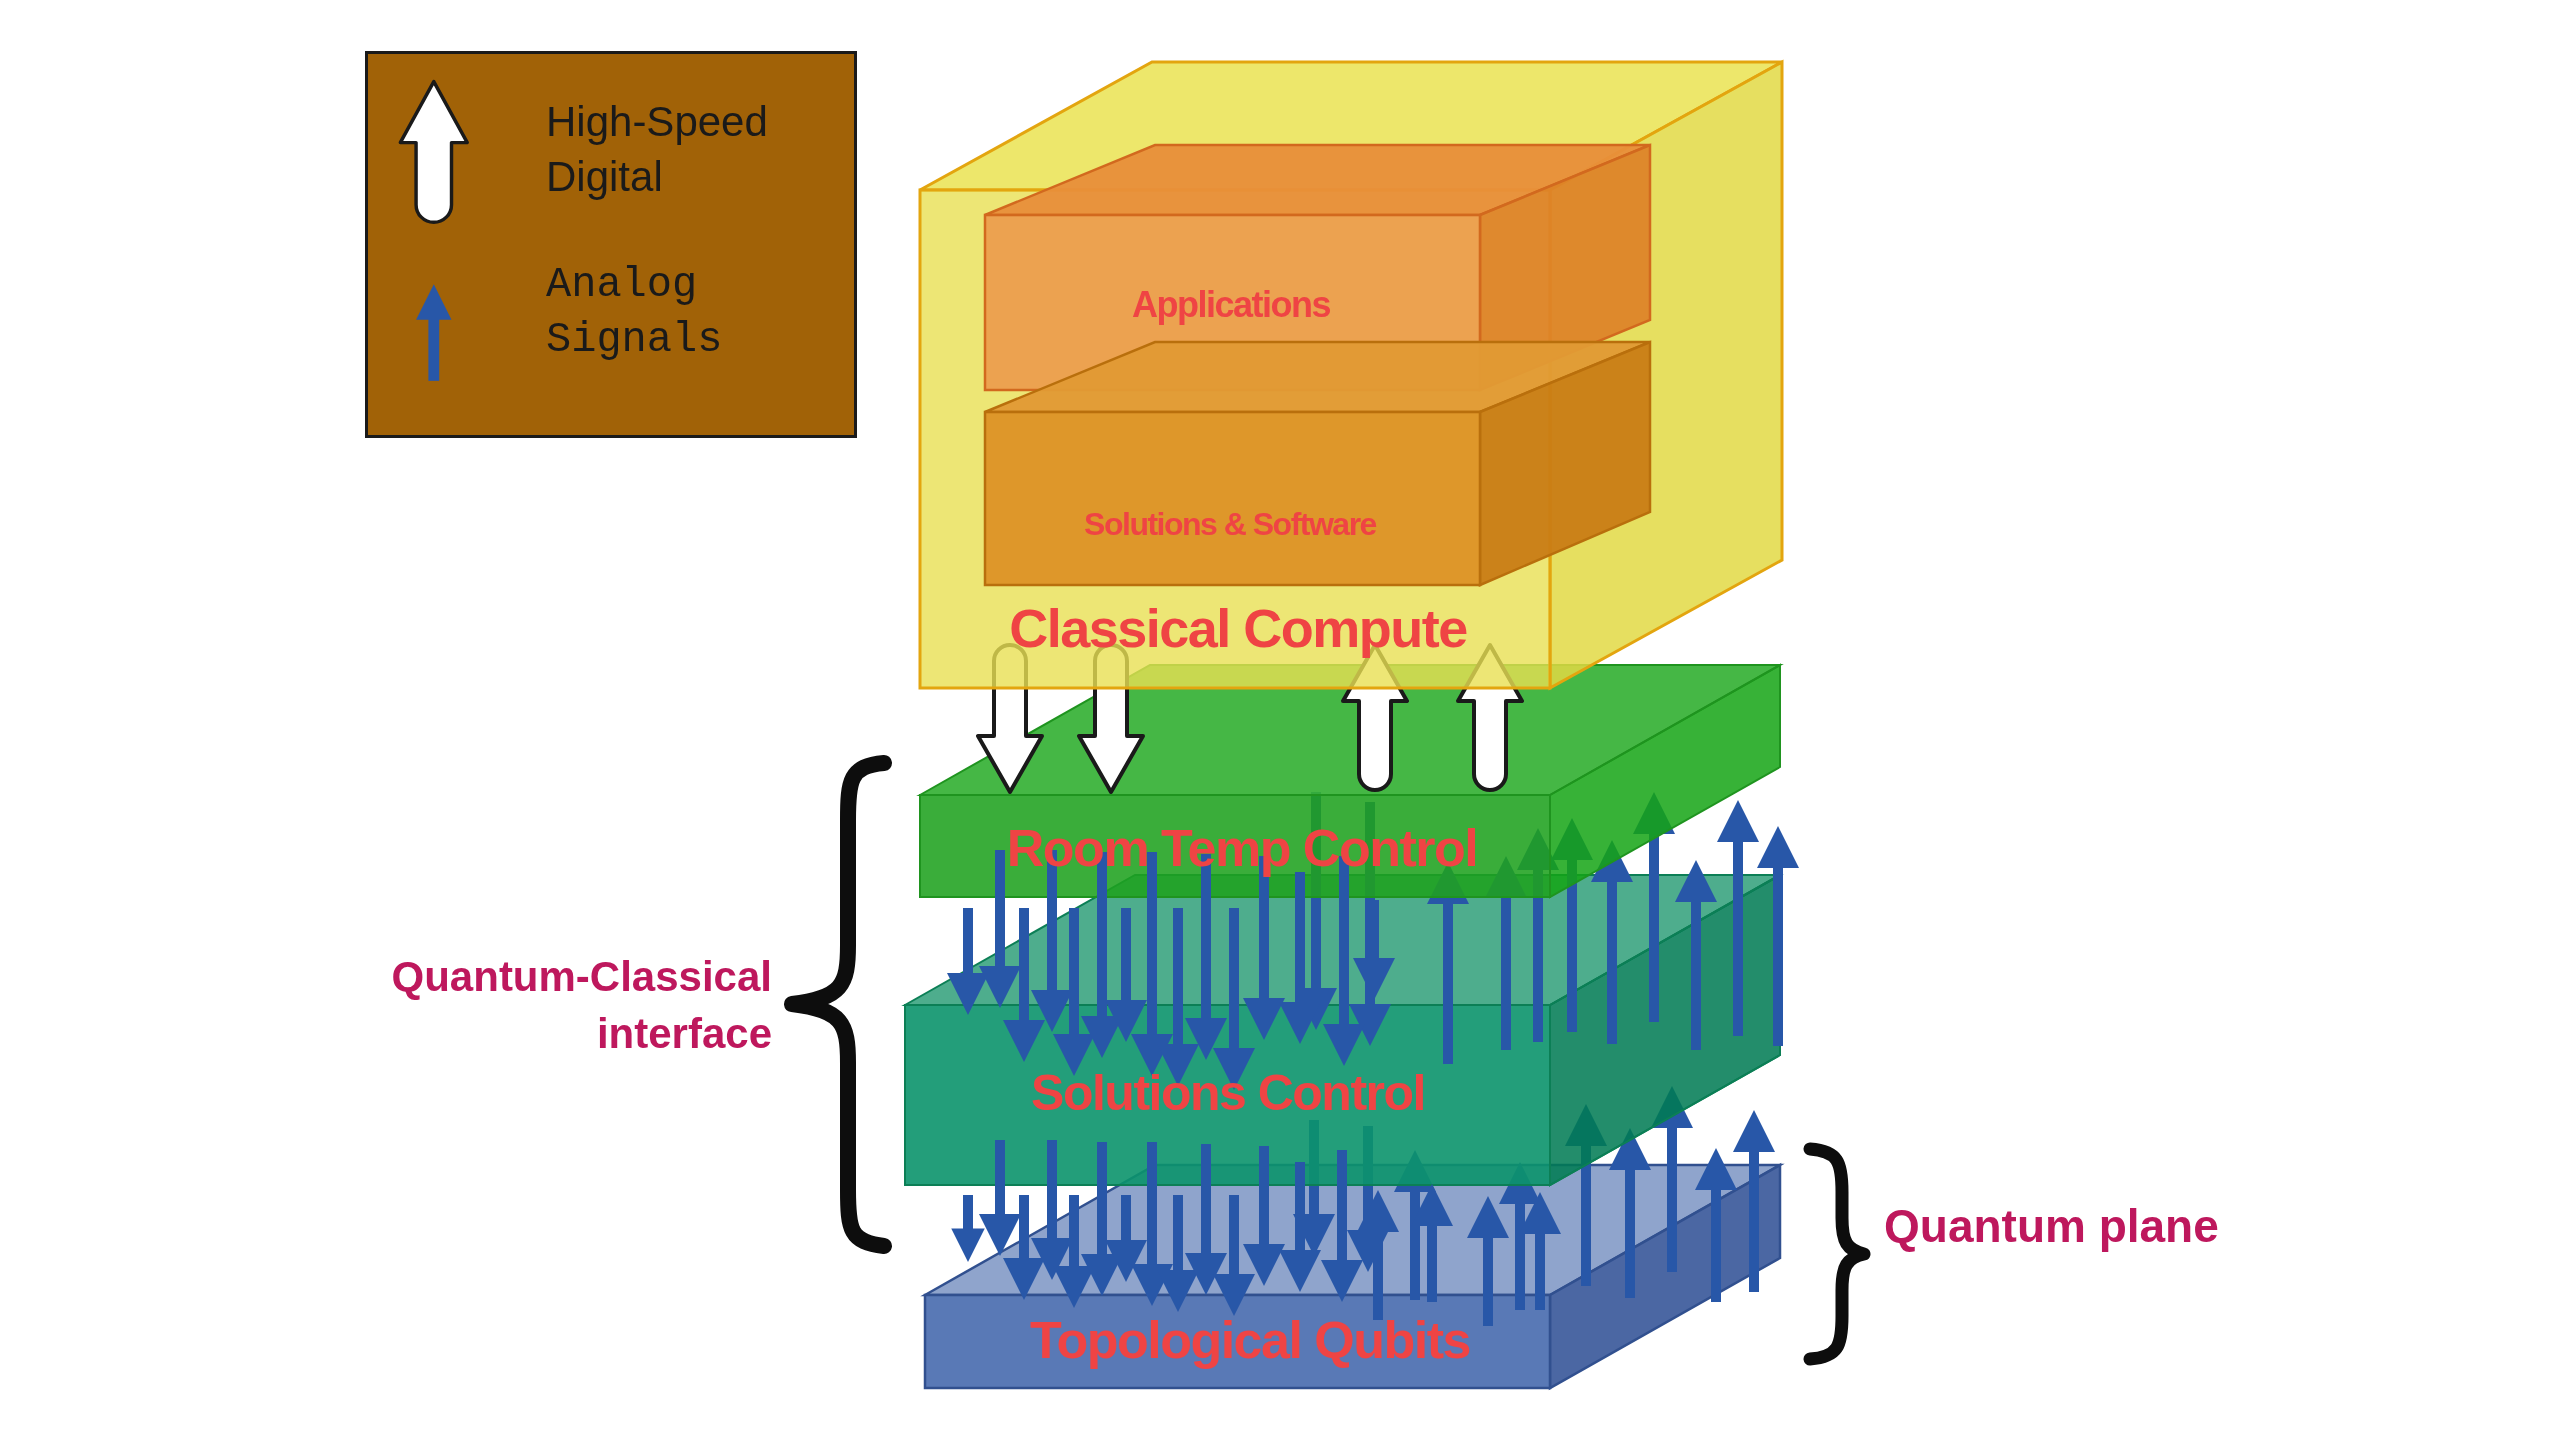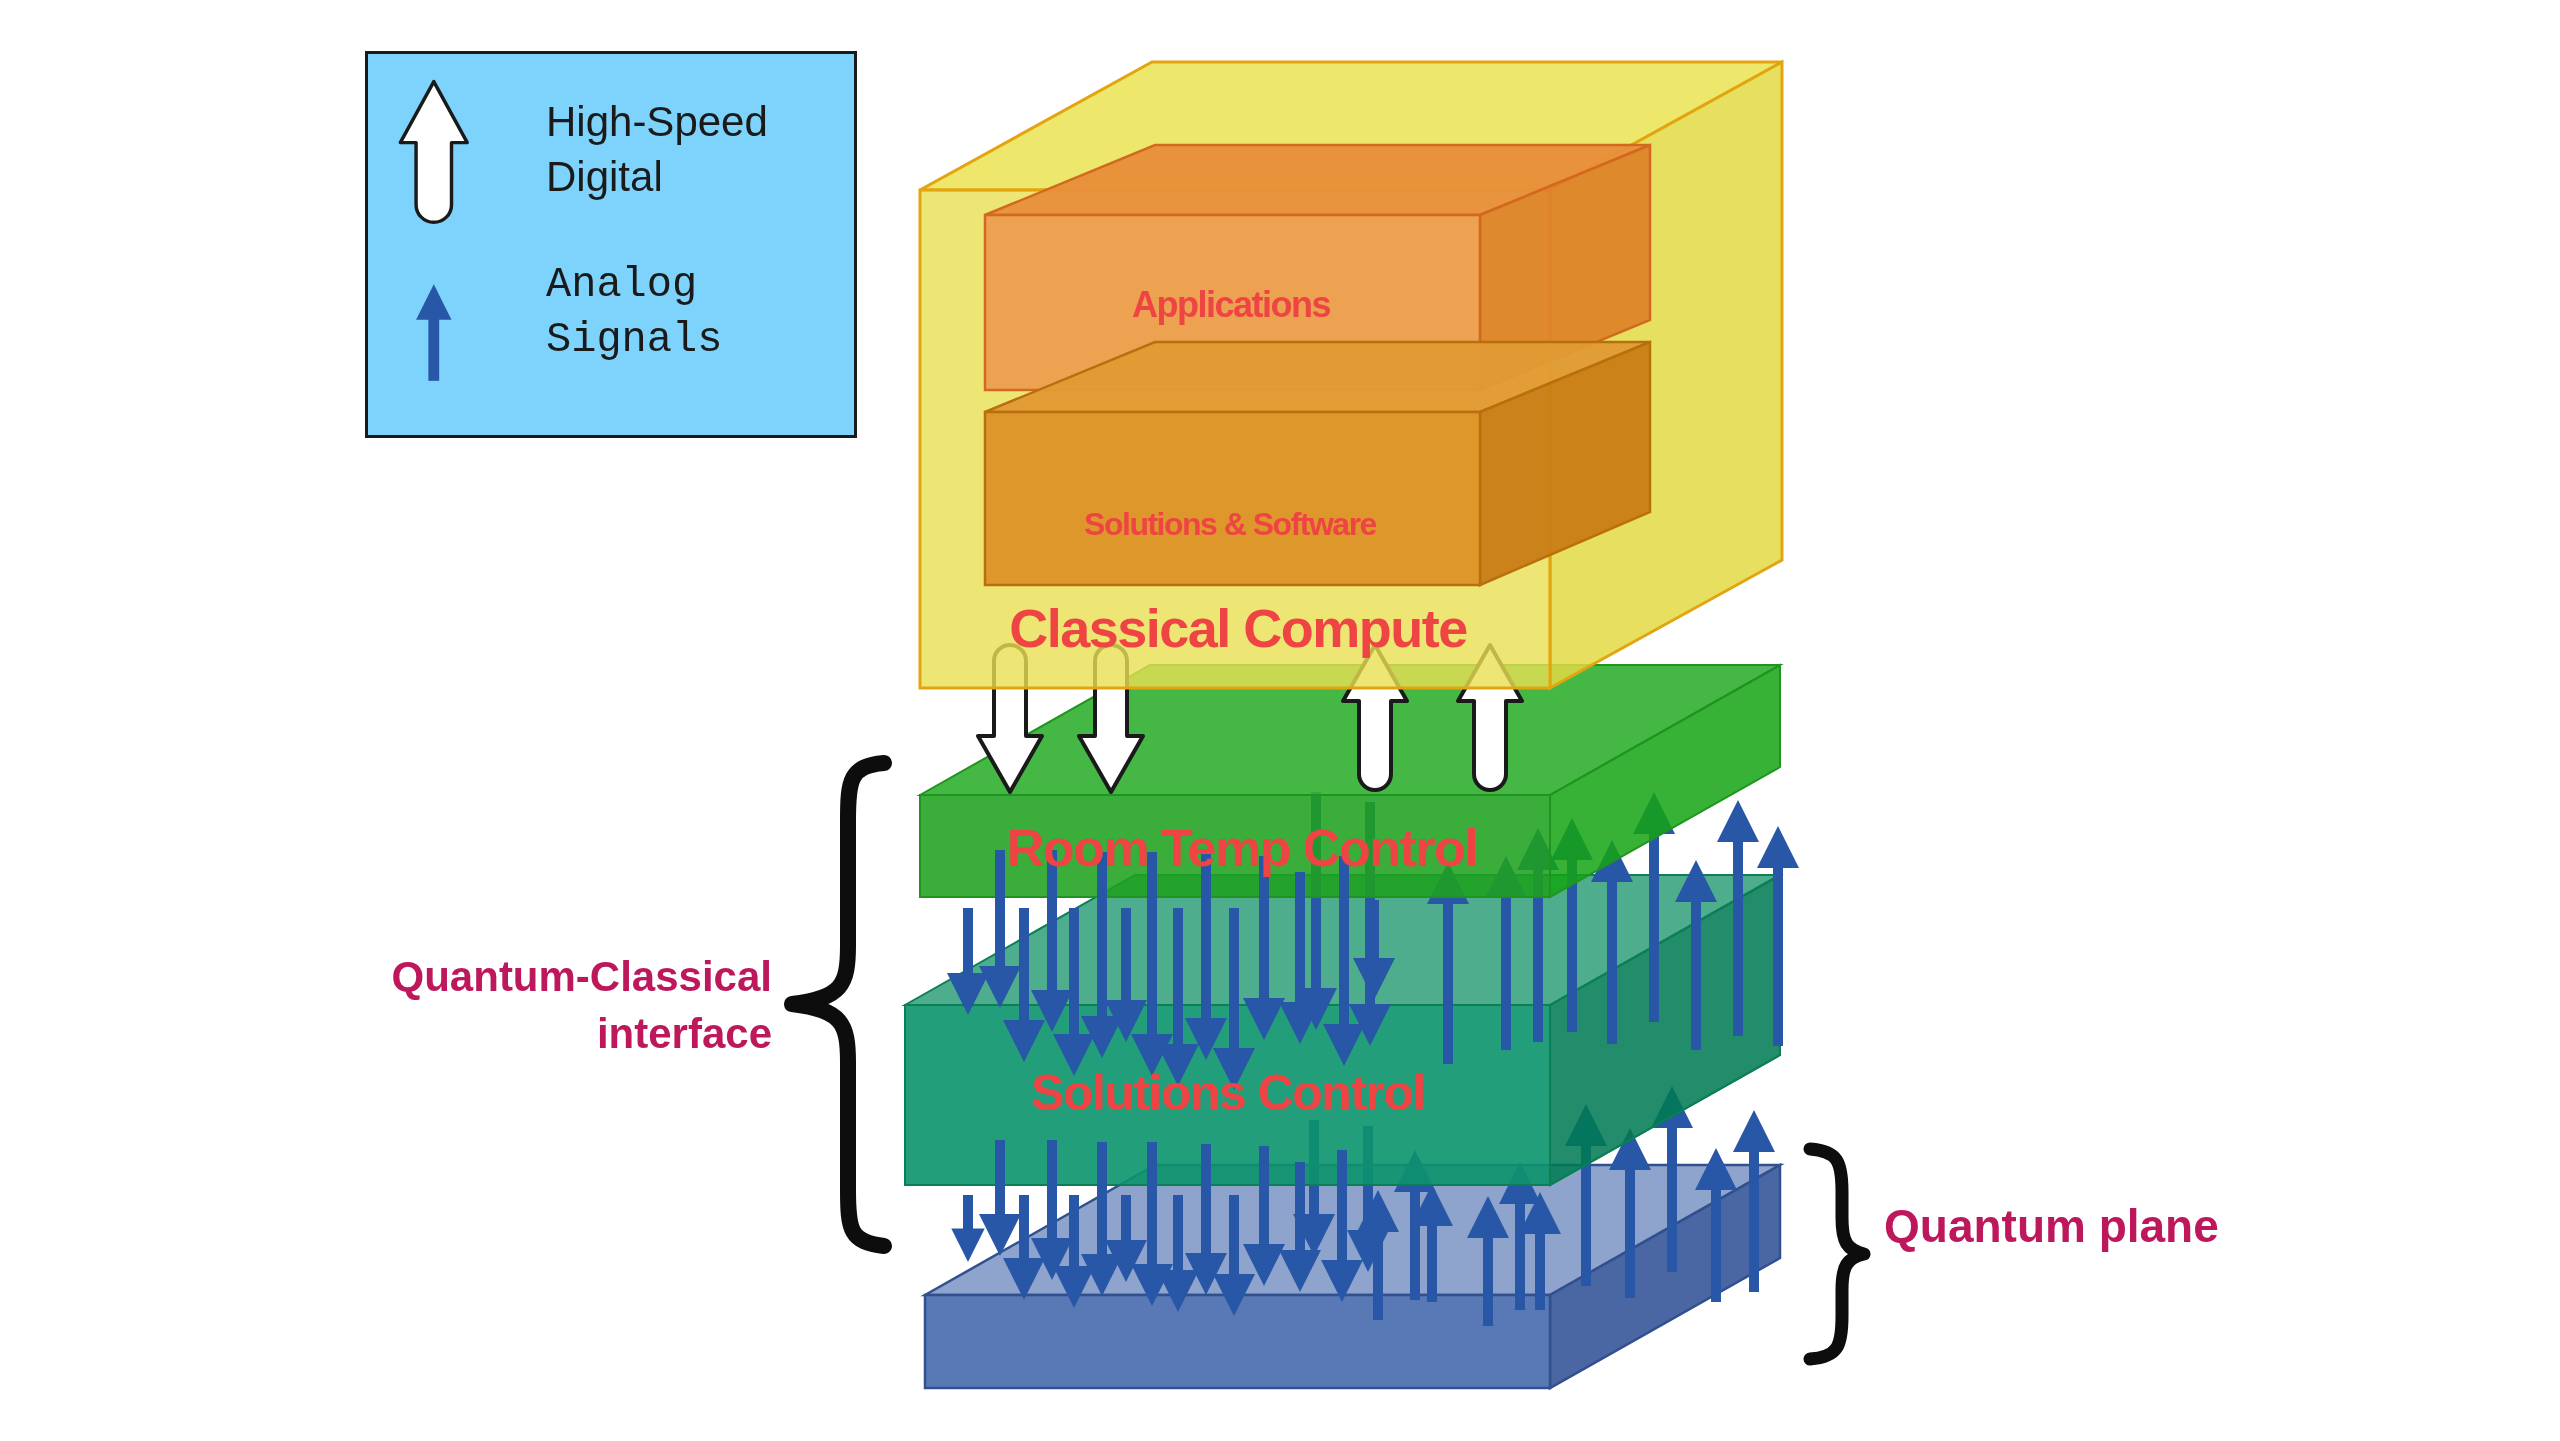--- a/index.html
+++ b/index.html
@@ -8,21 +8,21 @@
     font-family:"Liberation Sans","DejaVu Sans",sans-serif;overflow:hidden;
   }
   #diagram{position:absolute;left:0;top:0;width:2560px;height:1441px;}
   .layer-label{
     position:absolute;transform:translate(-50%,-50%);
     font-weight:bold;color:#ef4444;white-space:nowrap;letter-spacing:-1.5px;
   }
   .side-label{position:absolute;font-weight:bold;color:#be185d;white-space:nowrap;}
   .legend{
     position:absolute;left:365px;top:51px;width:492px;height:387px;
-    border:3px solid #1a1a1a;background:#7dd3fc;box-sizing:border-box;
+    border:3px solid #1a1a1a;background:#a16207;box-sizing:border-box;
   }
   .legend-icons{position:absolute;left:0;top:0;width:100%;height:100%;}
   .legend-label{
     position:absolute;left:178px;font-size:42px;line-height:55px;
     color:#1a1a1a;font-weight:400;white-space:nowrap;
   }
 </style>
 </head>
 <body>
 
@@ -315,20 +315,21 @@
       <div>Analog</div>
       <div>Signals</div>
     </div>
   </div>
 
   <div class="layer-label" style="left:1231px;top:305px;font-size:36px;">Applications</div>
   <div class="layer-label" style="left:1230px;top:498px;font-size:32px;margin-top:26px;">Solutions &amp; Software</div>
   <div class="layer-label" style="left:1238px;top:628px;font-size:54px;">Classical Compute</div>
   <div class="layer-label" style="left:1242px;top:848px;font-size:52px;">Room Temp Control</div>
   <div class="layer-label" style="left:1228px;top:1093px;font-size:50px;">Solutions Control</div>
+  <div class="layer-label" style="left:1250px;top:1340px;font-size:52px;">Topological Qubits</div>
 
   <div class="side-label" style="right:1788px;top:1005px;transform:translateY(-50%);font-size:42px;line-height:57px;text-align:right;">
     <div>Quantum-Classical</div>
     <div>interface</div>
   </div>
   <div class="side-label" style="left:1884px;top:1226px;transform:translateY(-50%);font-size:46px;">Quantum plane</div>
 
 </div>
 
 </body></html>

